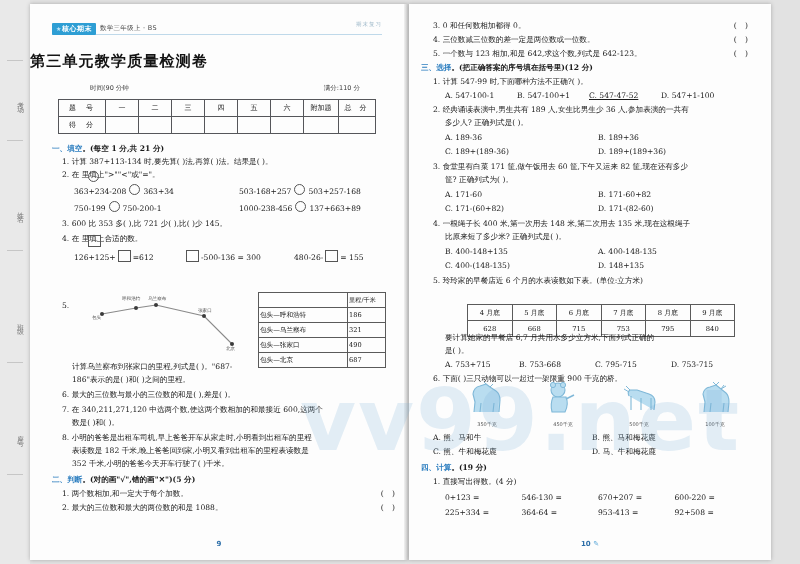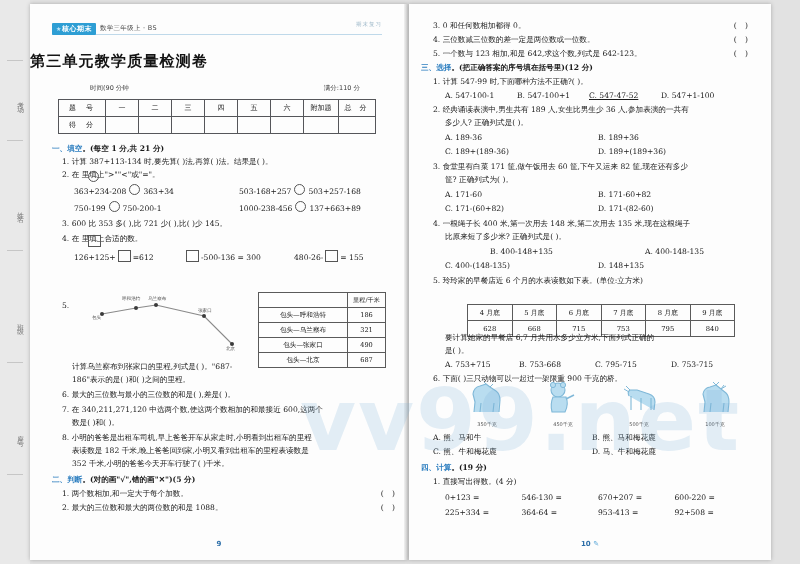--- a/index.html
+++ b/index.html
@@ -107,21 +107,21 @@
     position:absolute;font-size:4.6px;color:#4c4c4c;white-space:nowrap;
     font-family:"DejaVu Serif","Liberation Serif",serif;
   }
 
   
   .mile-table{
     position:absolute;left:228px;top:288px;width:128px;
     border-collapse:collapse;font-size:6.6px;color:#161616;
     font-family:"DejaVu Serif","Liberation Serif",serif;
   }
-  .mile-table td{border:1px solid #5a5a5a;height:12px;text-align:center;}
+  .mile-table td{border:1px solid #5a5a5a;height:12px;text-align:left;}
   .mile-table td.name{width:86px;}
   .mile-table td.hd{font-size:6.2px;}
 
   
   .water-table{
     position:absolute;left:58px;top:300px;width:268px;
     border-collapse:collapse;font-size:6.8px;color:#161616;
     font-family:"DejaVu Serif","Liberation Serif",serif;
   }
   .water-table td{border:1px solid #5a5a5a;height:13px;text-align:center;font-weight:normal;}
@@ -379,21 +379,21 @@
       </div>
       <div class="sec" style="left:36px;top:199px;width:306px;">
         <div class="row2">
           <div>C. 171-(60+82)</div>
           <div>D. 171-(82-60)</div>
         </div>
       </div>
 
       <div class="sec" style="left:24px;top:214px;width:318px;">4. 一根绳子长 400 米,第一次用去 148 米,第二次用去 135 米,现在这根绳子</div>
       <div class="sec" style="left:36px;top:227px;width:306px;">比原来短了多少米? 正确列式是(          )。</div>
-      <div class="sec" style="left:36px;top:242px;width:306px;text-align:center;">
+      <div class="sec" style="left:36px;top:242px;width:306px;">
         <div class="row2">
           <div>B. 400-148+135</div>
           <div>A. 400-148-135</div>
         </div>
       </div>
       <div class="sec" style="left:36px;top:256px;width:306px;">
         <div class="row2">
           <div>C. 400-(148-135)</div>
           <div>D. 148+135</div>
         </div>

